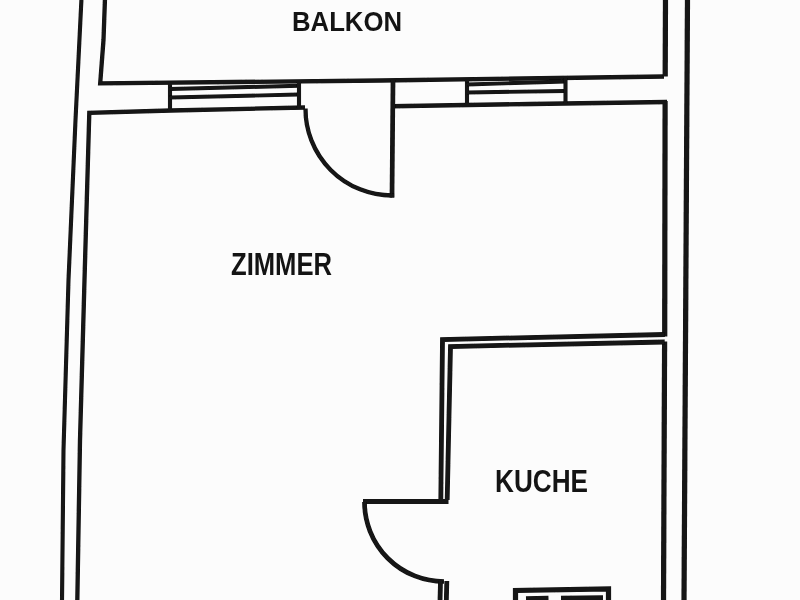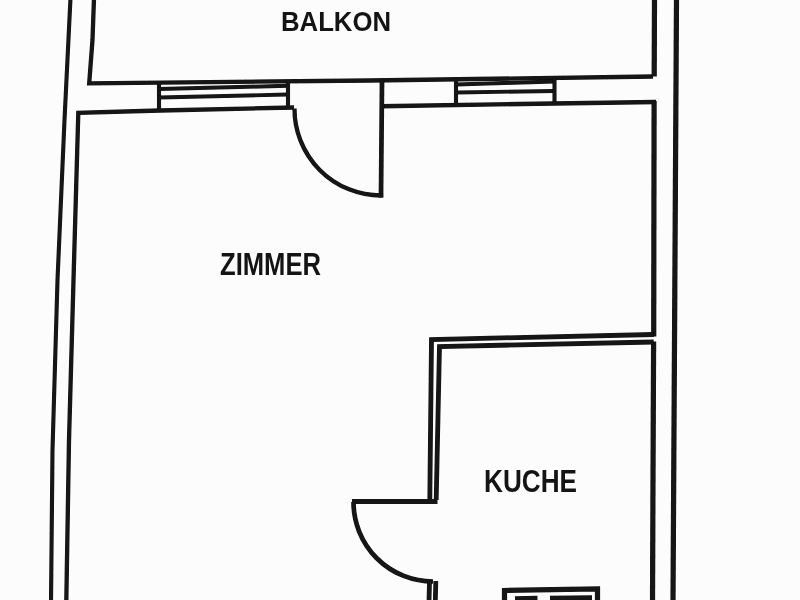--- a/index.html
+++ b/index.html
@@ -1,16 +1,16 @@
 <!DOCTYPE html>
 <html><head>
 <meta charset="utf-8">
 <style>
   html,body{margin:0;padding:0;background:#fcfcfc;}
-  .page{position:relative;width:687px;height:600px;overflow:hidden;background:#fcfcfc;font-family:"Liberation Sans", sans-serif;}
+  .page{position:relative;width:687px;height:600px;overflow:hidden;background:#fcfcfc;font-family:"Liberation Sans", sans-serif;margin-left:11px;}
   svg{position:absolute;left:0;top:0;}
   text{font-family:"Liberation Sans", sans-serif;font-weight:bold;fill:#141414;}
 </style>
 </head>
 <body>
 <div class="page">
 <svg width="800" height="600" viewBox="0 0 800 600">
   <defs>
     <filter id="soft" x="-5%" y="-5%" width="110%" height="110%">
       <feGaussianBlur stdDeviation="0.42"></feGaussianBlur>

